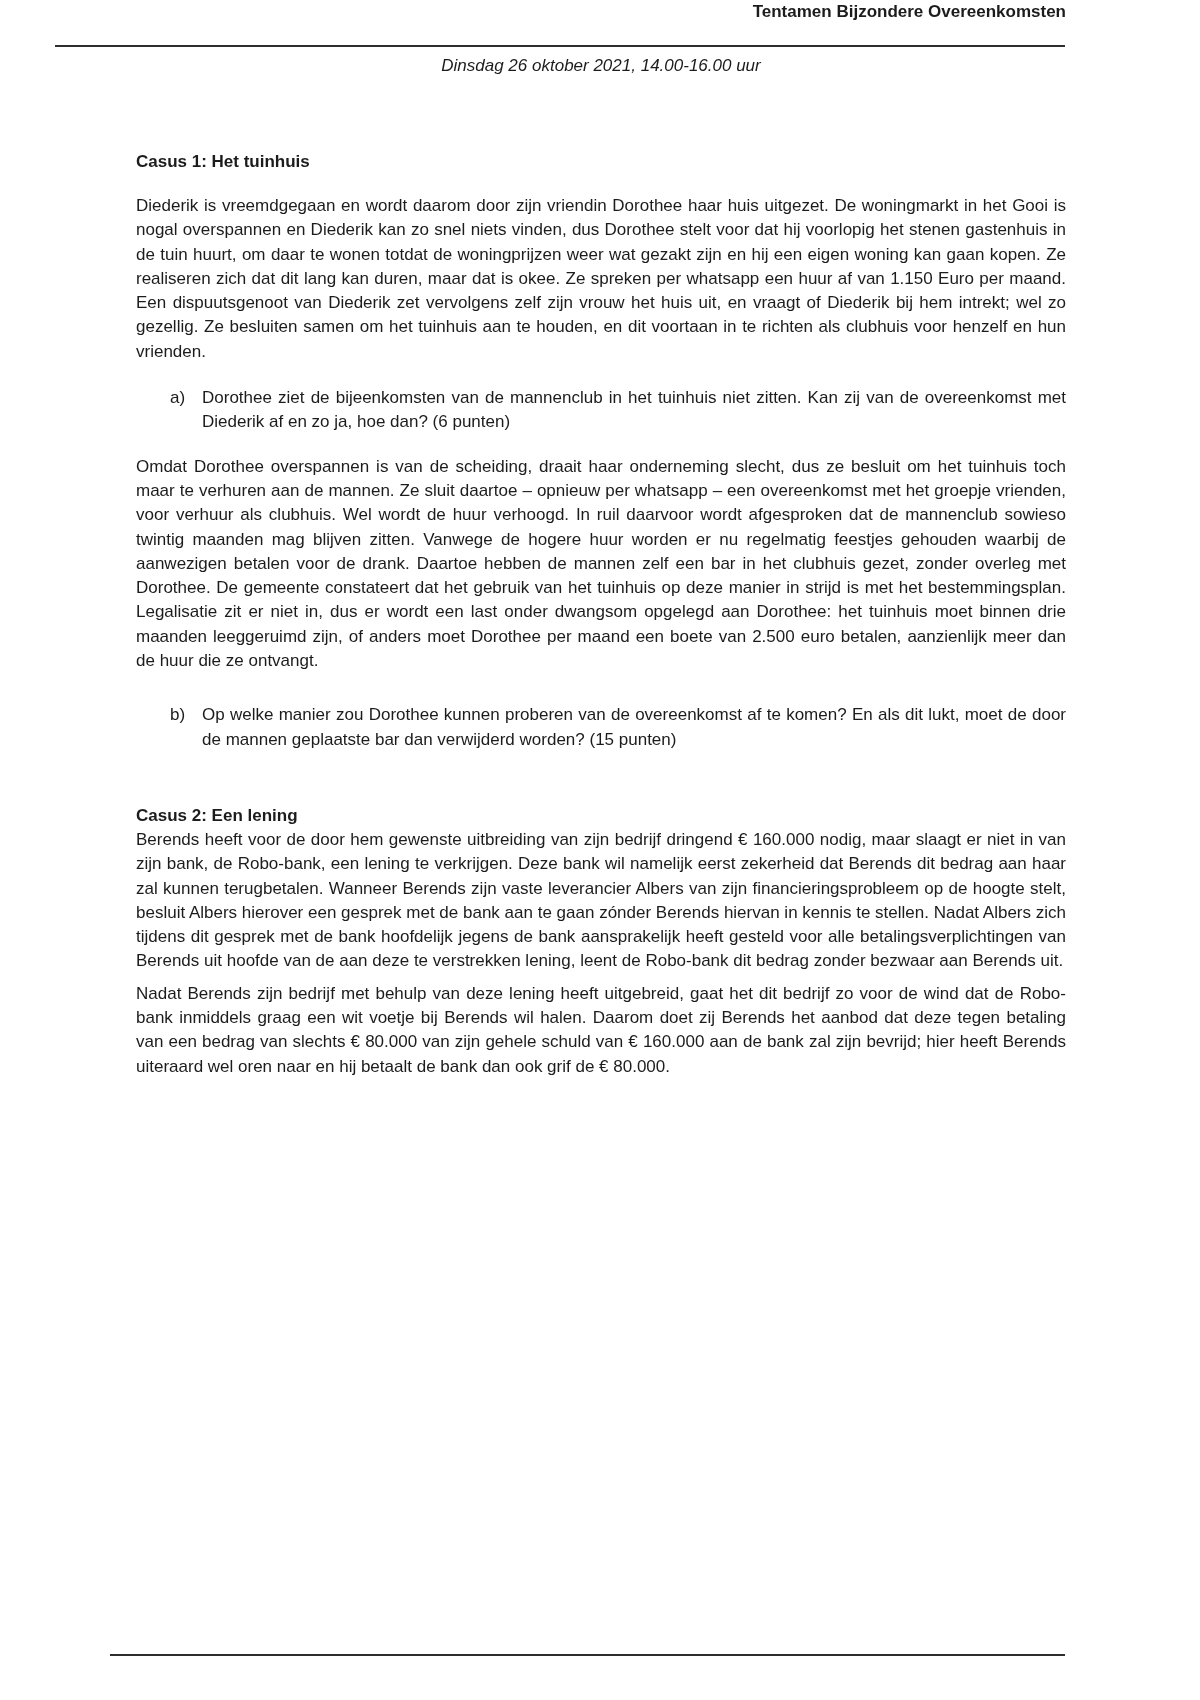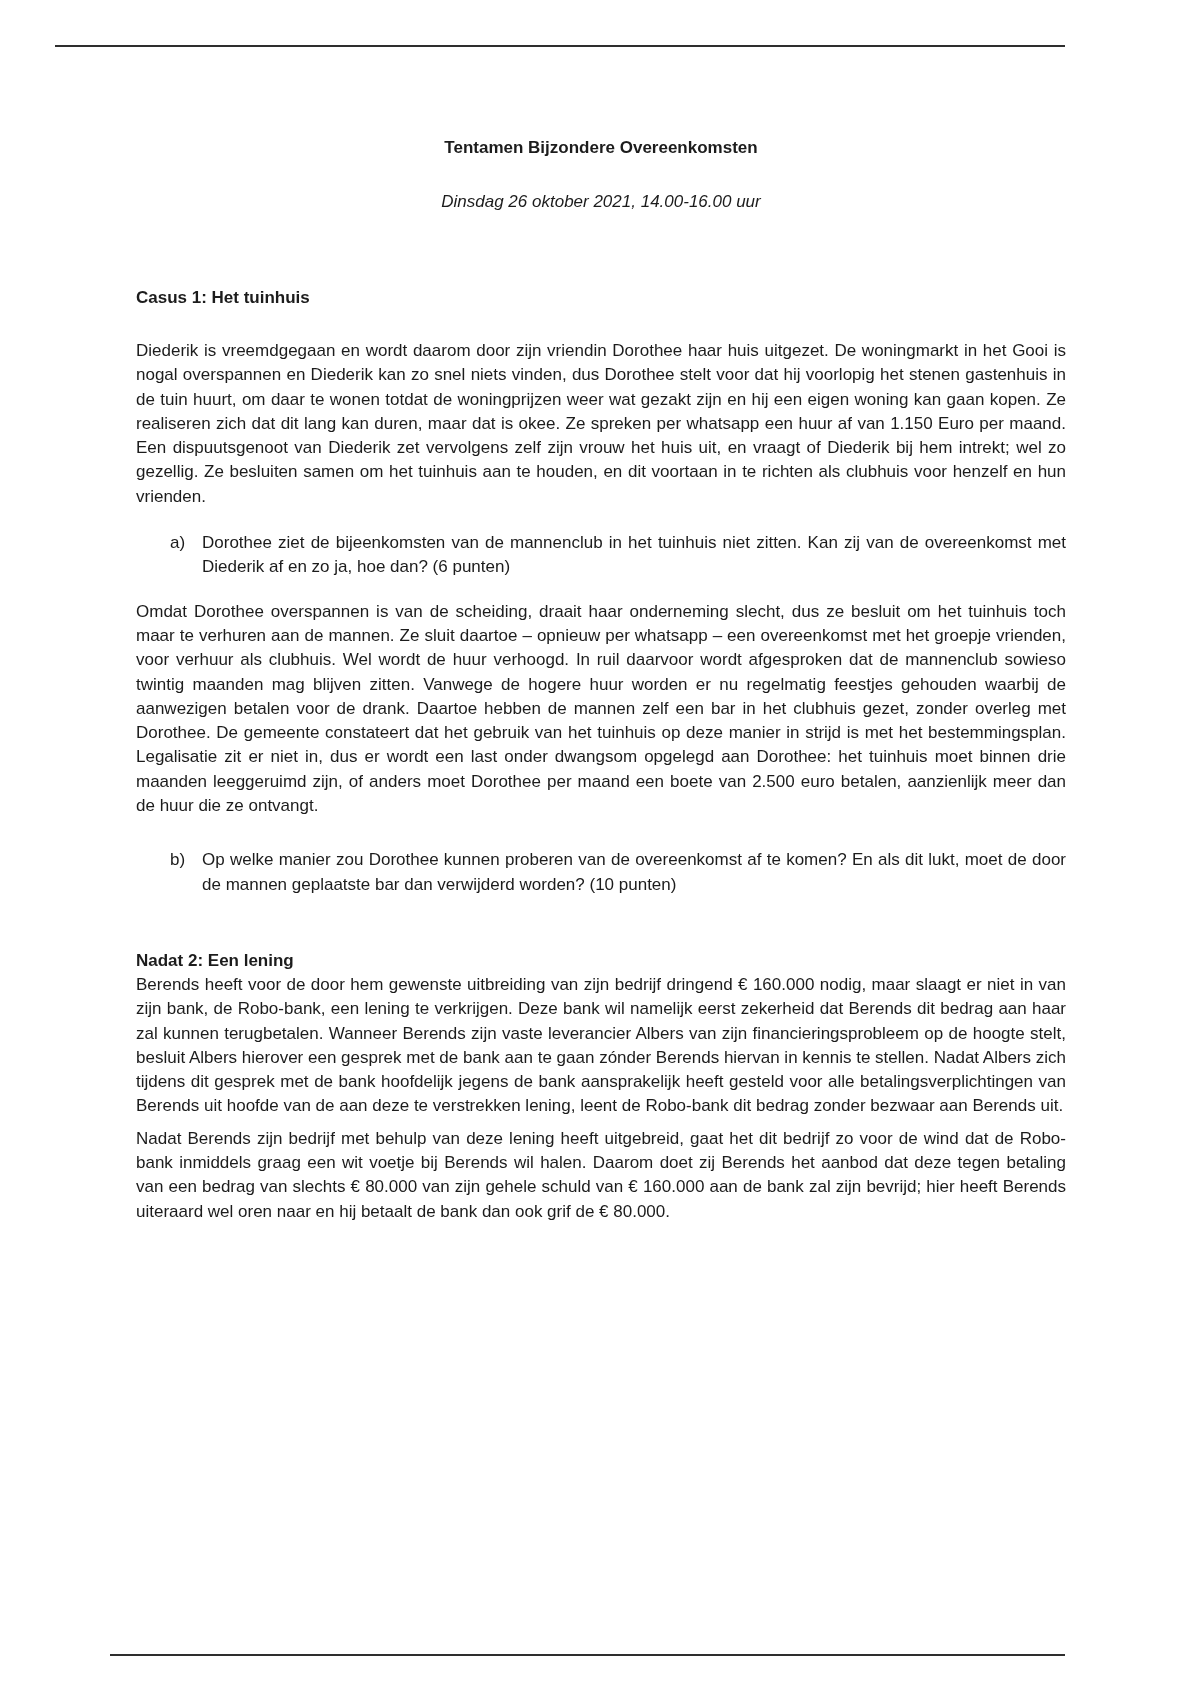--- a/index.html
+++ b/index.html
@@ -17,22 +17,21 @@
   .rule-bottom { top: 1654px; left: 110px; width: 955px; }
 
   .content {
     position: absolute;
     top: 0;
     left: 136px;
     width: 930px;
   }
 
   .title {
-    margin-top: 136px;
-    text-align: center;
+    text-align: right;
     font-size: 17px;
     font-weight: bold;
     line-height: 24px;
   }
   .subtitle {
     margin-top: 30px;
     text-align: center;
     font-size: 17px;
     font-style: italic;
     line-height: 24px;
@@ -43,21 +42,21 @@
     line-height: 24px;
   }
   .h-casus1 { margin-top: 72px; }
   .h-casus2 { margin-top: 52px; }
 
   .para {
     font-size: 17px;
     line-height: 24.3px;
     text-align: justify;
   }
-  .para-1 { margin-top: 29px; }
+  .para-1 { margin-top: 20px; }
   .para-2 { margin-top: 20px; }
   .para-3 { }
   .para-4 { margin-top: 8px; }
 
   .question {
     display: flex;
     font-size: 17px;
     line-height: 24.3px;
   }
   .question-a { margin-top: 22px; }
@@ -91,24 +90,24 @@
 
     <div class="question question-a">
       <span class="q-label">a)</span>
       <span class="q-text">Dorothee ziet de bijeenkomsten van de mannenclub in het tuinhuis niet zitten. Kan zij van de overeenkomst met Diederik af en zo ja, hoe dan? (6 punten)</span>
     </div>
 
     <p class="para para-2">Omdat Dorothee overspannen is van de scheiding, draait haar onderneming slecht, dus ze besluit om het tuinhuis toch maar te verhuren aan de mannen. Ze sluit daartoe – opnieuw per whatsapp – een overeenkomst met het groepje vrienden, voor verhuur als clubhuis. Wel wordt de huur verhoogd. In ruil daarvoor wordt afgesproken dat de mannenclub sowieso twintig maanden mag blijven zitten. Vanwege de hogere huur worden er nu regelmatig feestjes gehouden waarbij de aanwezigen betalen voor de drank. Daartoe hebben de mannen zelf een bar in het clubhuis gezet, zonder overleg met Dorothee. De gemeente constateert dat het gebruik van het tuinhuis op deze manier in strijd is met het bestemmingsplan. Legalisatie zit er niet in, dus er wordt een last onder dwangsom opgelegd aan Dorothee: het tuinhuis moet binnen drie maanden leeggeruimd zijn, of anders moet Dorothee per maand een boete van 2.500 euro betalen, aanzienlijk meer dan de huur die ze ontvangt.</p>
 
     <div class="question question-b">
       <span class="q-label">b)</span>
-      <span class="q-text">Op welke manier zou Dorothee kunnen proberen van de overeenkomst af te komen? En als dit lukt, moet de door de mannen geplaatste bar dan verwijderd worden? (10 punten)</span>
+      <span class="q-text">Op welke manier zou Dorothee kunnen proberen van de overeenkomst af te komen? En als dit lukt, moet de door de mannen geplaatste bar dan verwijderd worden? (15 punten)</span>
     </div>
 
-    <h2 class="section-heading h-casus2">Nadat 2: Een lening</h2>
+    <h2 class="section-heading h-casus2">Casus 2: Een lening</h2>
 
     <p class="para para-3">Berends heeft voor de door hem gewenste uitbreiding van zijn bedrijf dringend € 160.000 nodig, maar slaagt er niet in van zijn bank, de Robo-bank, een lening te verkrijgen. Deze bank wil namelijk eerst zekerheid dat Berends dit bedrag aan haar zal kunnen terugbetalen. Wanneer Berends zijn vaste leverancier Albers van zijn financieringsprobleem op de hoogte stelt, besluit Albers hierover een gesprek met de bank aan te gaan zónder Berends hiervan in kennis te stellen. Nadat Albers zich tijdens dit gesprek met de bank hoofdelijk jegens de bank aansprakelijk heeft gesteld voor alle betalingsverplichtingen van Berends uit hoofde van de aan deze te verstrekken lening, leent de Robo-bank dit bedrag zonder bezwaar aan Berends uit.</p>
 
     <p class="para para-4">Nadat Berends zijn bedrijf met behulp van deze lening heeft uitgebreid, gaat het dit bedrijf zo voor de wind dat de Robo-bank inmiddels graag een wit voetje bij Berends wil halen. Daarom doet zij Berends het aanbod dat deze tegen betaling van een bedrag van slechts € 80.000 van zijn gehele schuld van € 160.000 aan de bank zal zijn bevrijd; hier heeft Berends uiteraard wel oren naar en hij betaalt de bank dan ook grif de € 80.000.</p>
 
   </div>
 
   <div class="rule rule-bottom"></div>
 
 </div>

